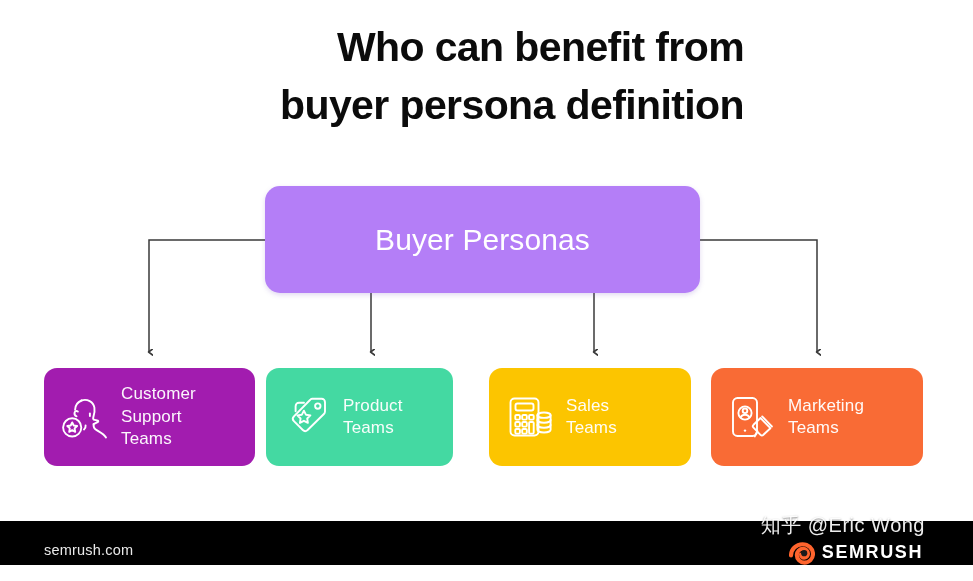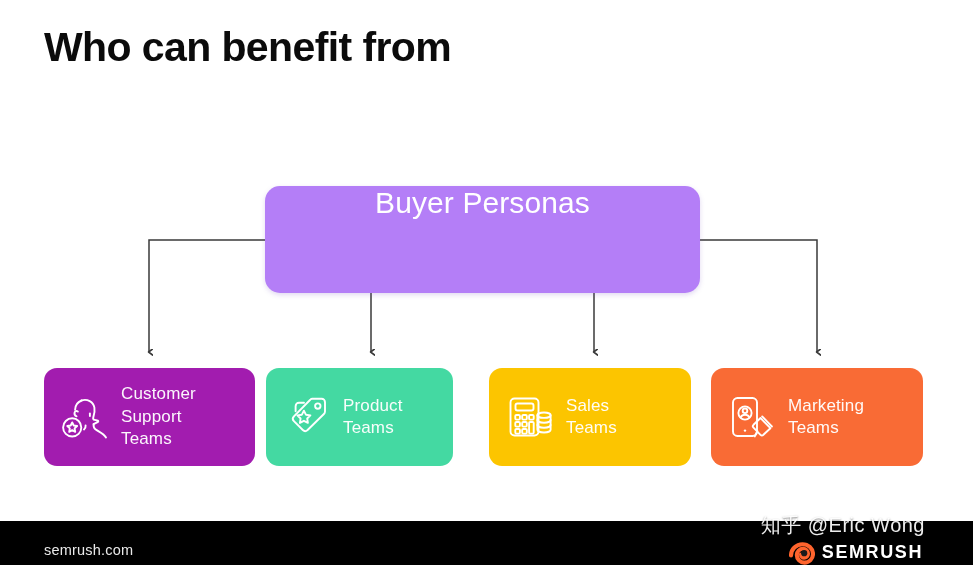--- a/index.html
+++ b/index.html
@@ -28,20 +28,21 @@
   #title {
     position: absolute;
     left: 44px;
     top: 18px;
     width: 700px;
     font-size: 41px;
     line-height: 58px;
     font-weight: 700;
     letter-spacing: -0.6px;
     color: #0b0b0b;
+    text-align: right;
   }
   #title .tline { display: block; white-space: pre; }
 
   
   #diagram {
     position: absolute;
     left: 0; top: 0;
     width: 973px;
     height: 516px;
   }
@@ -58,21 +59,21 @@
   #root-node {
     position: absolute;
     left: 265px;
     top: 186px;
     width: 435px;
     height: 107px;
     border-radius: 15px;
     background: #b47ef7;
     box-shadow: 0 2px 5px rgba(120,80,190,0.22);
     display: flex;
-    align-items: flex-start;
+    align-items: center;
     justify-content: center;
   }
   #root-label {
     color: #ffffff;
     font-size: 30px;
     letter-spacing: 0.1px;
     font-weight: 400;
   }
 
   
@@ -150,20 +151,21 @@
     white-space: pre;
   }
 </style>
 </head>
 <body>
 
 <div id="slide">
 
   <div id="title">
     <span class="tline">Who can benefit from</span>
+    <span class="tline">buyer persona definition</span>
   </div>
 
   <div id="diagram">
 
     <svg id="connectors" viewBox="0 0 973 516">
       <defs>
         <marker id="arrowhead" markerWidth="9" markerHeight="9" refX="3.4" refY="4.2" orient="auto" markerUnits="userSpaceOnUse">
           <path d="M0.4,0.6 L3.4,4.6 L6.4,0.6" fill="none" stroke="#3a3a3a" stroke-width="1.7" stroke-linecap="round" stroke-linejoin="round"></path>
         </marker>
       </defs>

